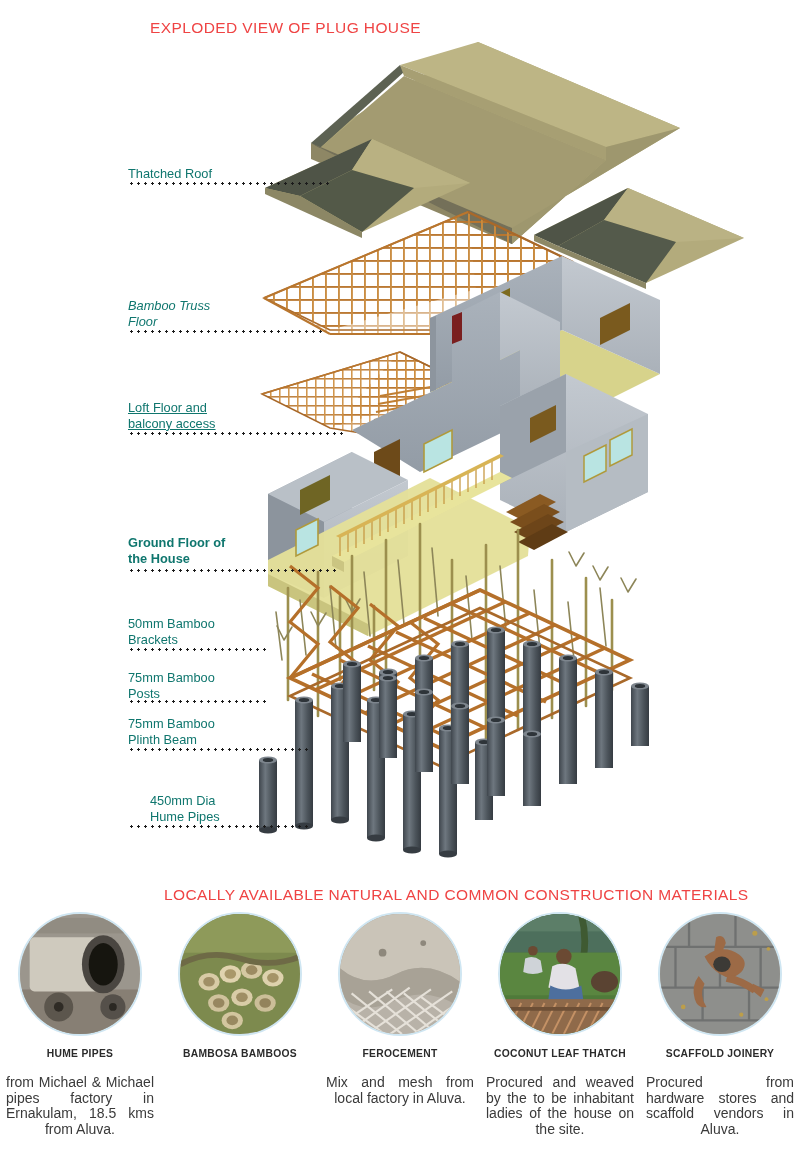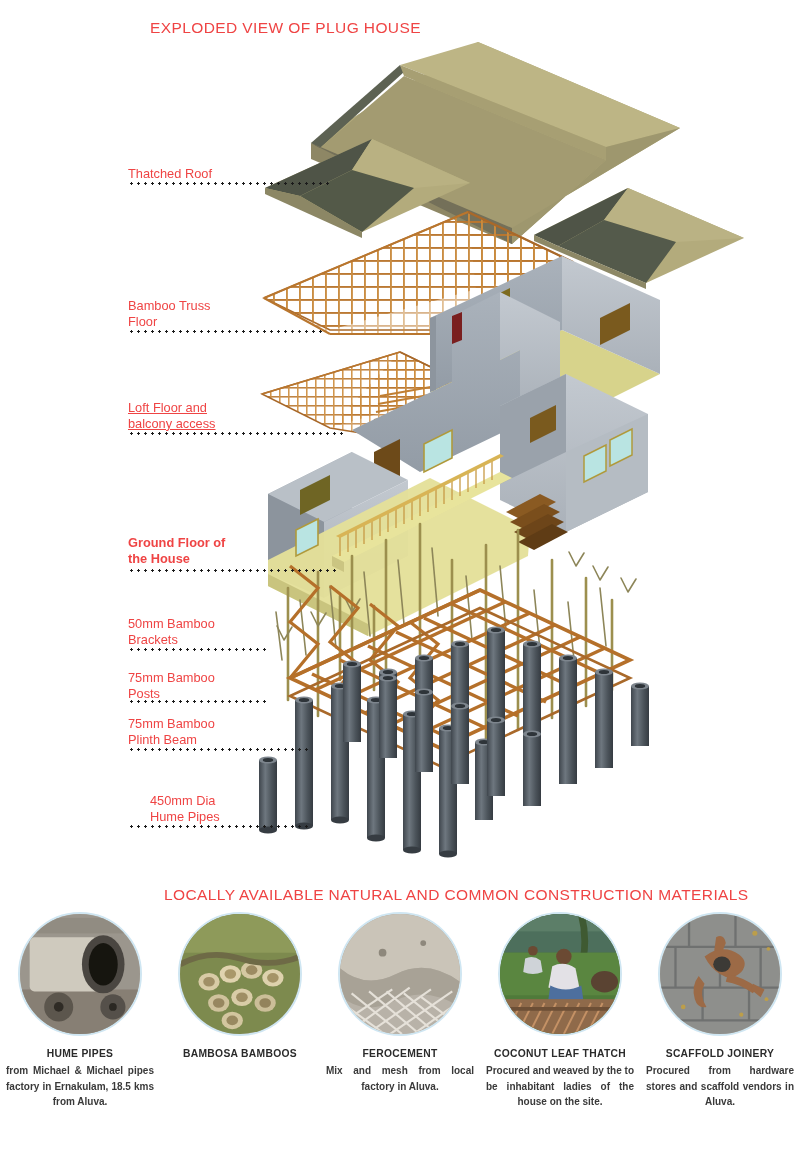--- a/index.html
+++ b/index.html
@@ -29,21 +29,21 @@
   #diagram {
     position: absolute;
     left: 0; top: 0;
     width: 800px; height: 880px;
   }
   #diagram svg { display: block; }
 
   
   .callout {
     position: absolute;
-    color: #ef4444;
+    color: #0f766e;
     font-size: 12.8px;
     line-height: 15.5px;
     white-space: nowrap;
   }
   .callout .ctext { display: block; }
   .leader {
     position: absolute;
     height: 3px;
     background-image: radial-gradient(circle, #1a1a1a 0 1.2px, transparent 1.4px);
     background-size: 7px 3px;
@@ -74,28 +74,27 @@
   }
   .mat-photo svg { display: block; width: 100%; height: 100%; }
   .mat-name {
     margin-top: 12px;
     font-size: 10.3px;
     font-weight: bold;
     color: #2b2b2b;
     letter-spacing: 0.3px;
   }
   .mat-desc {
-    margin-top: 4px;
-    font-size: 10px;
+    margin-top: 16px;
+    font-size: 14px;
     line-height: 15.5px;
     color: #3a3a3a;
     text-align: justify;
     text-align-last: center;
     padding: 0 6px;
-    font-weight: bold;
   }
 </style>
 </head>
 <body>
 
 <div id="diagram">
   <svg width="800" height="880" viewBox="0 0 800 880" xmlns="http://www.w3.org/2000/svg">
     <defs>
       <linearGradient id="gPipe" x1="0" y1="0" x2="1" y2="0">
         <stop offset="0" stop-color="#3f464d"></stop>
@@ -556,21 +555,21 @@
 
 <div class="section-title" id="title-exploded">EXPLODED VIEW OF PLUG HOUSE</div>
 
 <div class="section-title" id="title-materials">LOCALLY AVAILABLE NATURAL AND COMMON CONSTRUCTION MATERIALS</div>
 
 <div class="callout" style="left:128px; top:166px;">
   <span class="ctext">Thatched Roof</span>
 </div>
 <div class="leader" style="left:128px; top:182px; width:205px;"></div>
 
-<div class="callout" style="left:128px; top:298px;">
+<div class="callout" style="left:128px; top:298px;font-style:italic;">
   <span class="ctext">Bamboo Truss</span>
   <span class="ctext">Floor</span>
 </div>
 <div class="leader" style="left:128px; top:330px; width:196px;"></div>
 
 <div class="callout" style="left:128px; top:400px;text-decoration:underline;">
   <span class="ctext">Loft Floor and</span>
   <span class="ctext">balcony access</span>
 </div>
 <div class="leader" style="left:128px; top:432px; width:216px;"></div>

